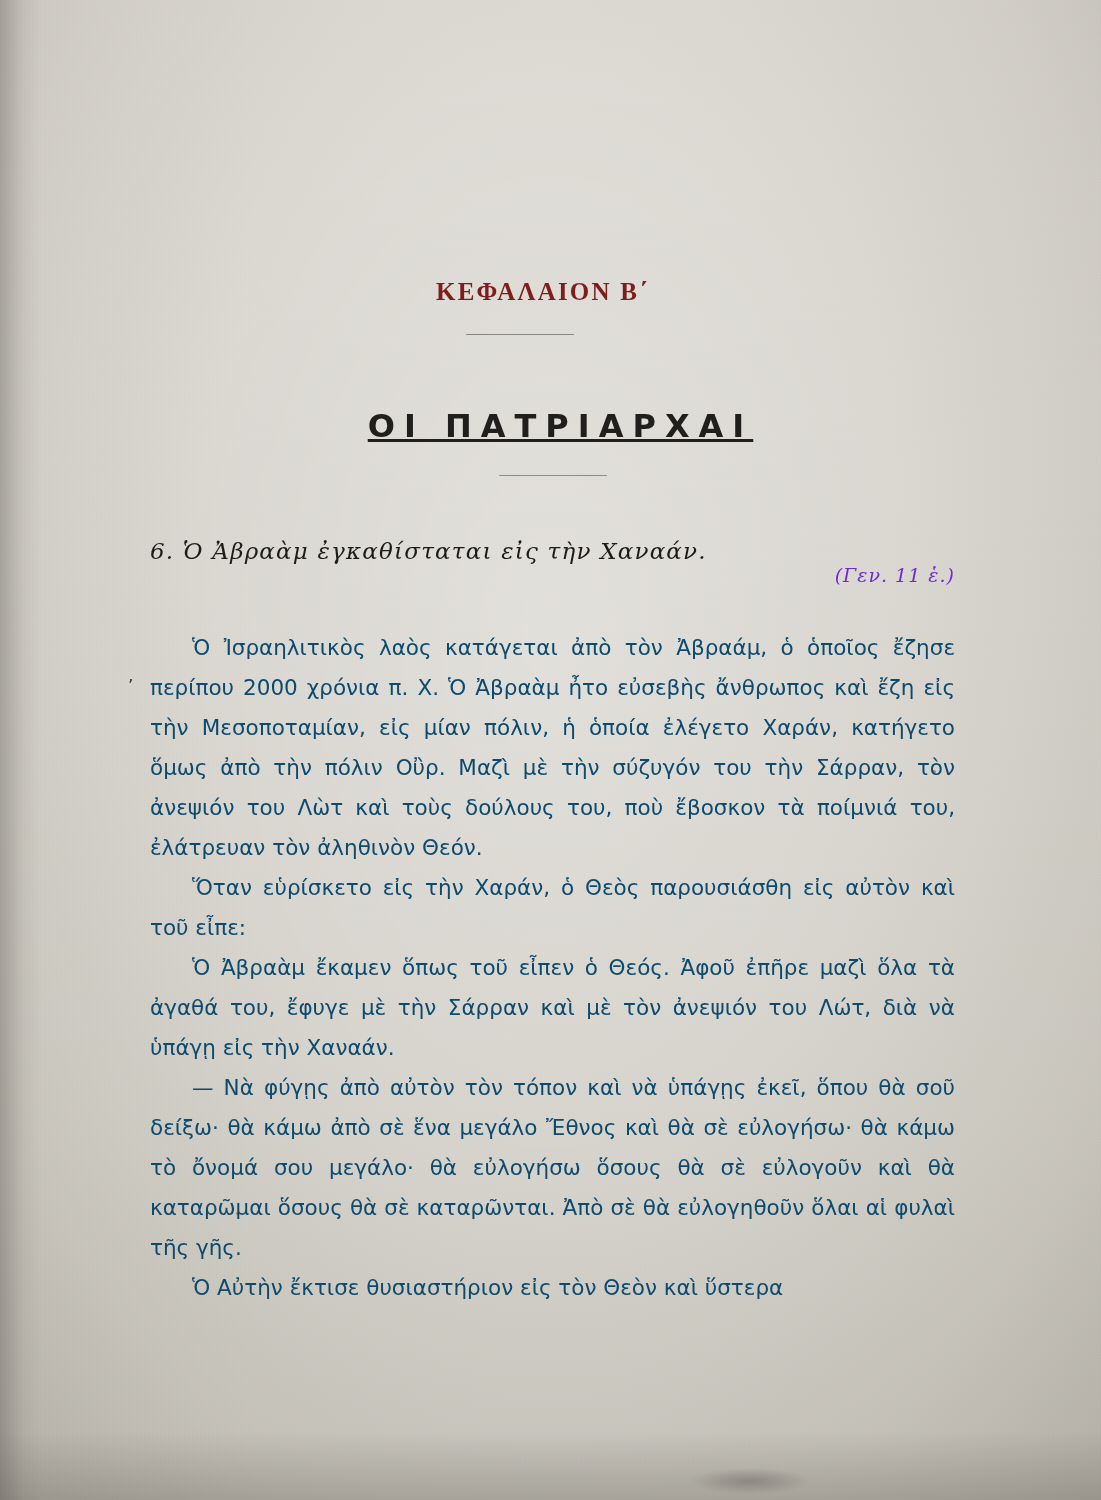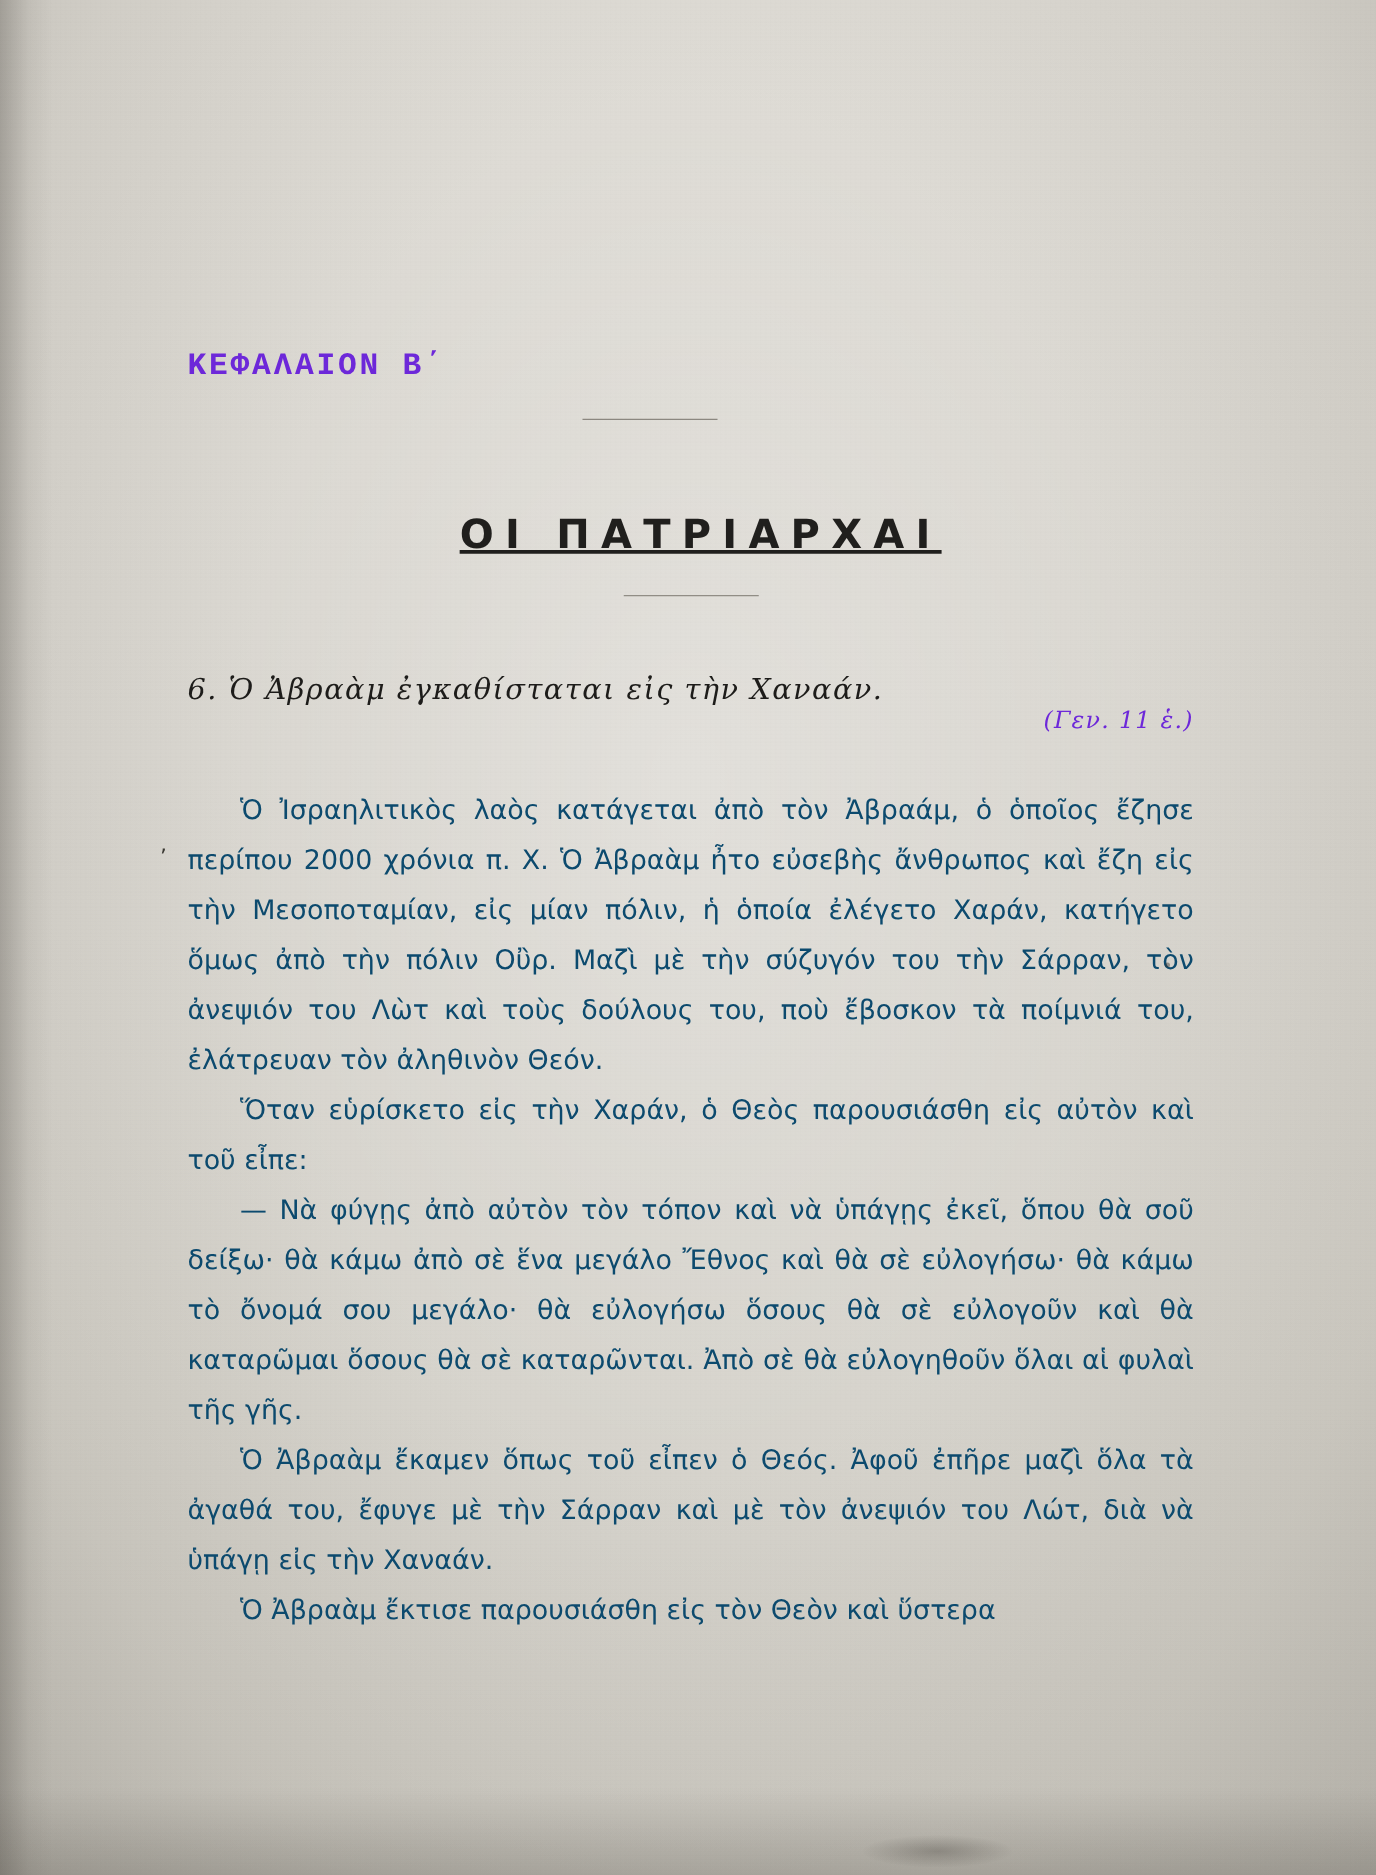--- a/index.html
+++ b/index.html
@@ -67,25 +67,26 @@
   }
 
   .content {
     position: absolute;
     left: 150px;
     top: 278px;
     width: 805px;
   }
 
   .chapter-label {
-    font-family: Liberation Mono, monospace;
+    font-family: Liberation Serif, serif;
     font-size: 25px;
     letter-spacing: 2.2px;
     font-weight: 600;
-    color: #6d28d9;
+    color: #7f1d1d;
+    margin-left: 286px;
   }
 
   .rule-short {
     width: 108px;
     height: 1px;
     background: #6f6b63;
     margin: 28px 0 0 316px;
     opacity: 0.75;
   }
 
@@ -170,23 +171,23 @@
 
     <div class="rule-short2"></div>
 
     <div class="section-heading">6. Ὁ Ἀβραὰμ ἐγκαθίσταται εἰς τὴν Χαναάν.</div>
 
     <div class="section-ref">(Γεν. 11 ἑ.)</div>
 
     <div class="body-text">
       <p>Ὁ Ἰσραηλιτικὸς λαὸς κατάγεται ἀπὸ τὸν Ἀβραάμ, ὁ ὁποῖος ἔζησε περίπου 2000 χρόνια π. Χ. Ὁ Ἀβραὰμ ἦτο εὐσεβὴς ἄνθρωπος καὶ ἔζη εἰς τὴν Μεσοποταμίαν, εἰς μίαν πόλιν, ἡ ὁποία ἐλέγετο Χαράν, κατήγετο ὅμως ἀπὸ τὴν πόλιν Οὒρ. Μαζὶ μὲ τὴν σύζυγόν του τὴν Σάρραν, τὸν ἀνεψιόν του Λὼτ καὶ τοὺς δούλους του, ποὺ ἔβοσκον τὰ ποίμνιά του, ἐλάτρευαν τὸν ἀληθινὸν Θεόν.</p>
       <p>Ὅταν εὑρίσκετο εἰς τὴν Χαράν, ὁ Θεὸς παρουσιάσθη εἰς αὐτὸν καὶ τοῦ εἶπε:</p>
+      <p>Ὁ Ἀβραὰμ ἔκαμεν ὅπως τοῦ εἶπεν ὁ Θεός. Ἀφοῦ ἐπῆρε μαζὶ ὅλα τὰ ἀγαθά του, ἔφυγε μὲ τὴν Σάρραν καὶ μὲ τὸν ἀνεψιόν του Λώτ, διὰ νὰ ὑπάγῃ εἰς τὴν Χαναάν.</p>
       <p>— Νὰ φύγῃς ἀπὸ αὐτὸν τὸν τόπον καὶ νὰ ὑπάγῃς ἐκεῖ, ὅπου θὰ σοῦ δείξω· θὰ κάμω ἀπὸ σὲ ἕνα μεγάλο Ἔθνος καὶ θὰ σὲ εὐλογήσω· θὰ κάμω τὸ ὄνομά σου μεγάλο· θὰ εὐλογήσω ὅσους θὰ σὲ εὐλογοῦν καὶ θὰ καταρῶμαι ὅσους θὰ σὲ καταρῶνται. Ἀπὸ σὲ θὰ εὐλογηθοῦν ὅλαι αἱ φυλαὶ τῆς γῆς.</p>
-      <p>Ὁ Ἀβραὰμ ἔκαμεν ὅπως τοῦ εἶπεν ὁ Θεός. Ἀφοῦ ἐπῆρε μαζὶ ὅλα τὰ ἀγαθά του, ἔφυγε μὲ τὴν Σάρραν καὶ μὲ τὸν ἀνεψιόν του Λώτ, διὰ νὰ ὑπάγῃ εἰς τὴν Χαναάν.</p>
-      <p class="last">Ὁ Ἀβραὰμ ἔκτισε παρουσιάσθη εἰς τὸν Θεὸν καὶ ὕστερα</p>
+      <p class="last">Ὁ Αὐτὴν ἔκτισε θυσιαστήριον εἰς τὸν Θεὸν καὶ ὕστερα</p>
     </div>
 
   </div>
 
   <div class="stray-mark">’</div>
 
   <div class="speck" style="left: 932px; top: 770px;"></div>
   <div class="speck" style="left: 236px; top: 1212px; width:3px; height:3px;"></div>
 </div>
 

